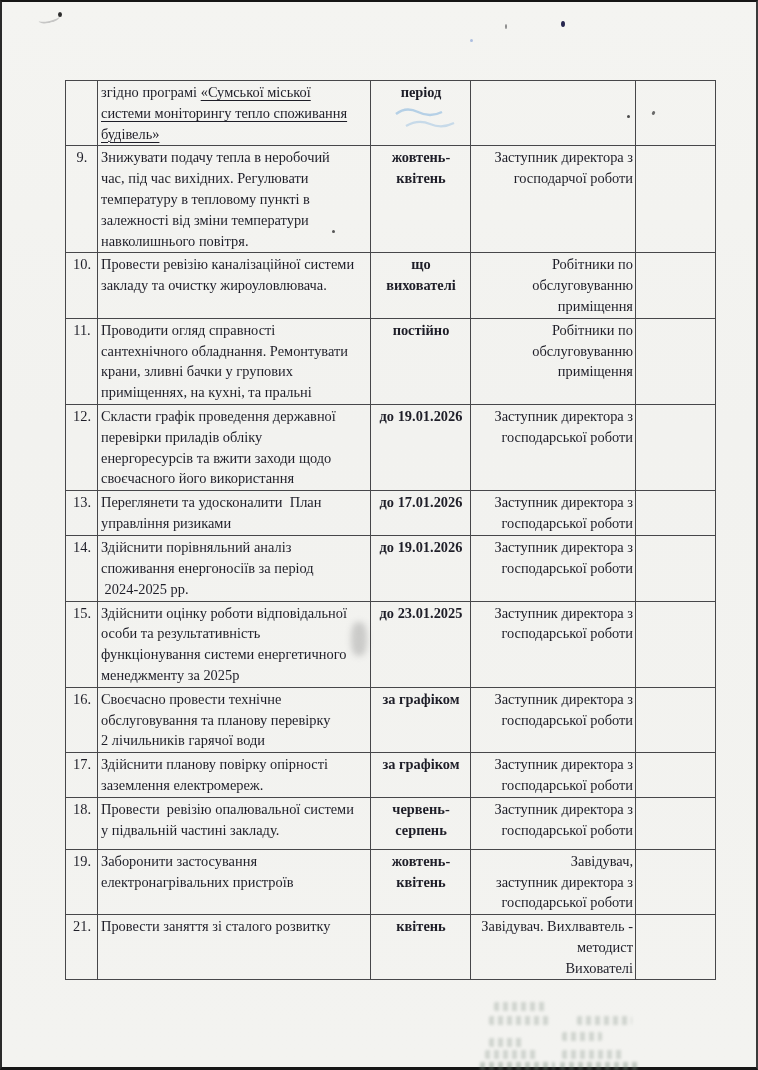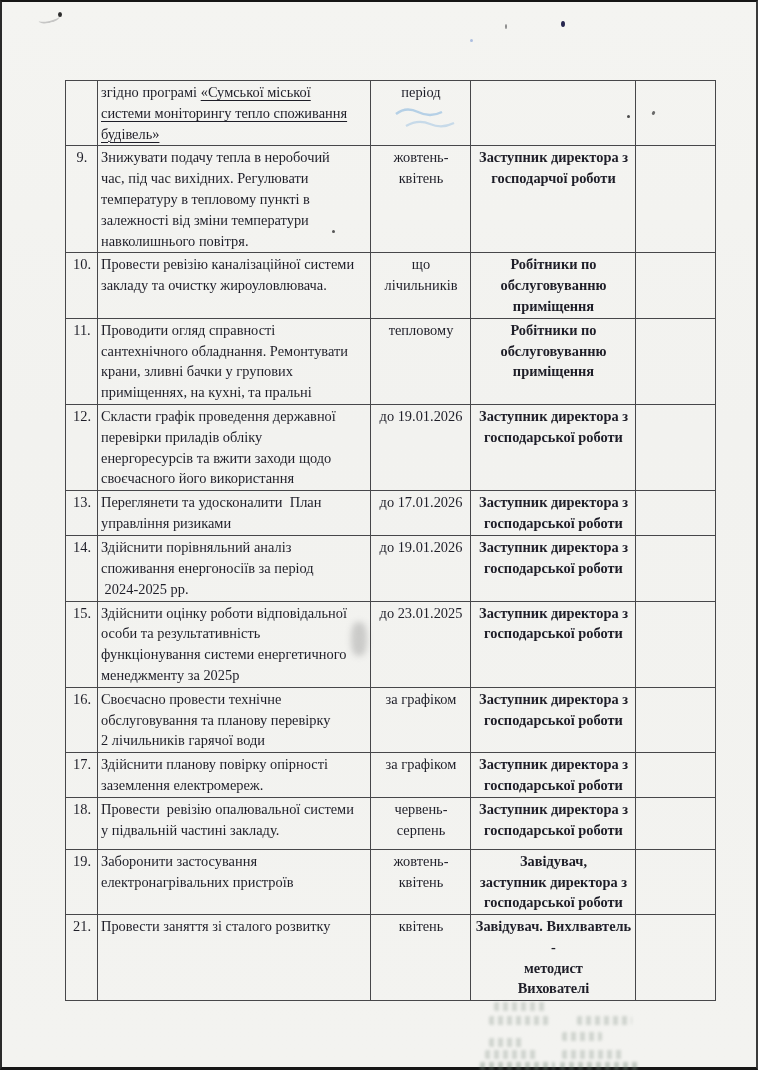--- a/index.html
+++ b/index.html
@@ -25,22 +25,22 @@
   table.plan td{
     border:1.6px solid #47474a;
     vertical-align:top;
     font-size:14.4px;line-height:20.8px;
     white-space:pre-wrap;
     padding:1px 2px 1px 3px;
     overflow:hidden;
   }
   td.no{text-align:center;padding-left:1px;padding-right:1px;}
   td.task{padding-left:5px;padding-right:3px;}
-  td.period{text-align:center;}
-  td.responsible{text-align:center;font-weight:bold;}
+  td.period{text-align:center;font-weight:bold;}
+  td.responsible{text-align:right;}
   td.notes{}
   .u{text-decoration:underline;text-decoration-thickness:1px;text-underline-offset:2.5px;}
   
   .speck{position:absolute;border-radius:50%;}
   .squiggle{position:absolute;left:390px;top:100px;}
   .smudge{
     position:absolute;left:349px;top:620px;width:16px;height:34px;
     background:#9b9b9b;opacity:.45;filter:blur(3px);border-radius:40%;
   }
   .bleed{position:absolute;filter:blur(1.6px);opacity:.55;}
@@ -103,33 +103,33 @@
 квітень</td>
           <td class="responsible">Заступник директора з
 господарчої роботи</td>
           <td class="notes"></td>
         </tr>
         <tr style="height: 62px;">
           <td class="no">10.</td>
           <td class="task"><span>Провести ревізію каналізаційної системи
 закладу та очистку жироуловлювача.</span></td>
           <td class="period">що
-лічильників</td>
+вихователі</td>
           <td class="responsible">Робітники по
 обслуговуванню
 приміщення</td>
           <td class="notes"></td>
         </tr>
         <tr style="height: 84px;">
           <td class="no">11.</td>
           <td class="task"><span>Проводити огляд справності
 сантехнічного обладнання. Ремонтувати
 крани, зливні бачки у групових
 приміщеннях, на кухні, та пральні</span></td>
-          <td class="period">тепловому</td>
+          <td class="period">постійно</td>
           <td class="responsible">Робітники по
 обслуговуванню
 приміщення</td>
           <td class="notes"></td>
         </tr>
         <tr style="height: 84px;">
           <td class="no">12.</td>
           <td class="task"><span>Скласти графік проведення державної
 перевірки приладів обліку
 енергоресурсів та вжити заходи щодо

